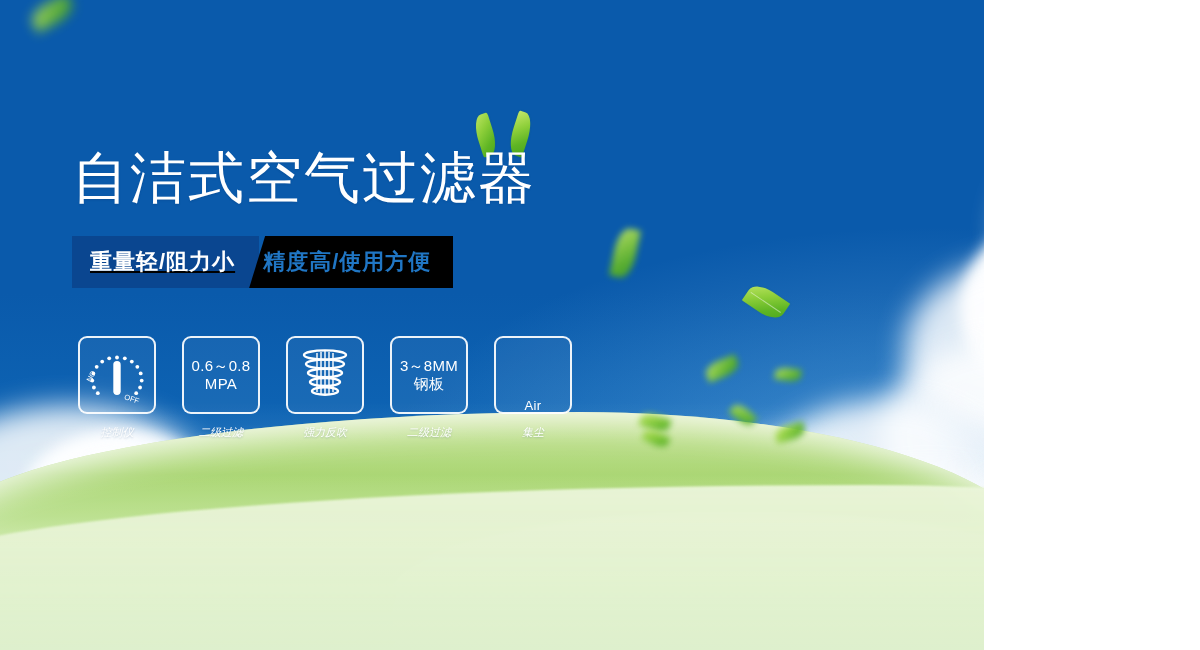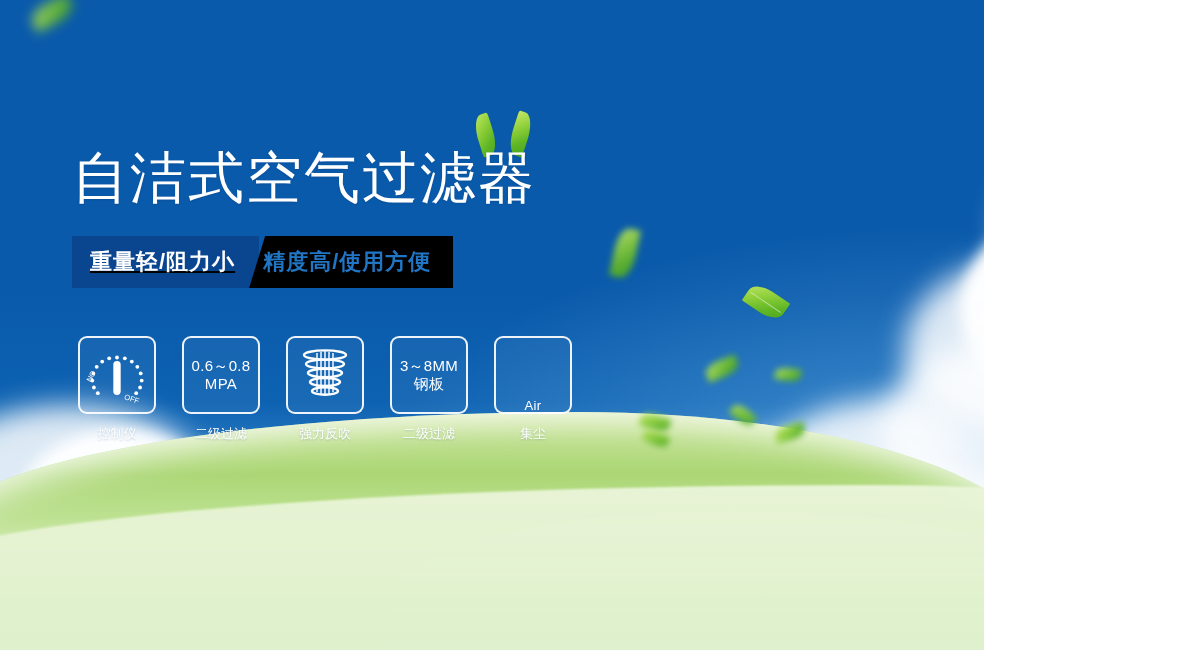--- a/index.html
+++ b/index.html
@@ -157,23 +157,24 @@
   .fbox .ftext{
     font-size:15px;
     line-height:18px;
     text-align:center;
     letter-spacing:.3px;
     white-space:nowrap;
   }
   .flabel{
     margin-top:11px;
     color:#ffffff;
-    font-size:13px;
+    font-size:11px;
     white-space:nowrap;
     text-shadow:0 1px 2px rgba(0,50,100,.22);
+    font-style:italic;
   }
 </style>
 </head>
 <body>
 
 <div id="banner">
 
   <div class="sky"></div>
 
   <div class="cloudwrap">

